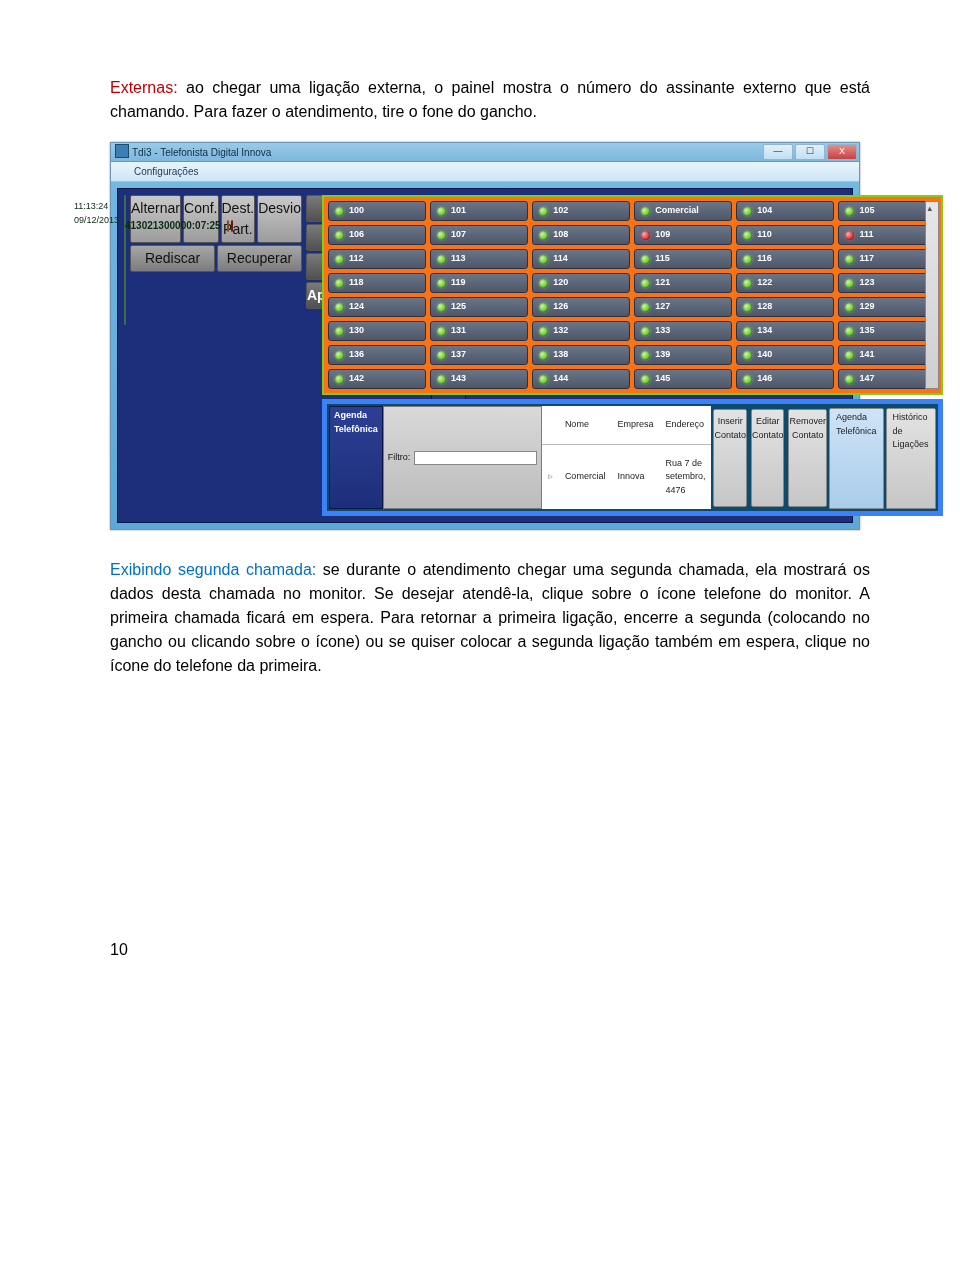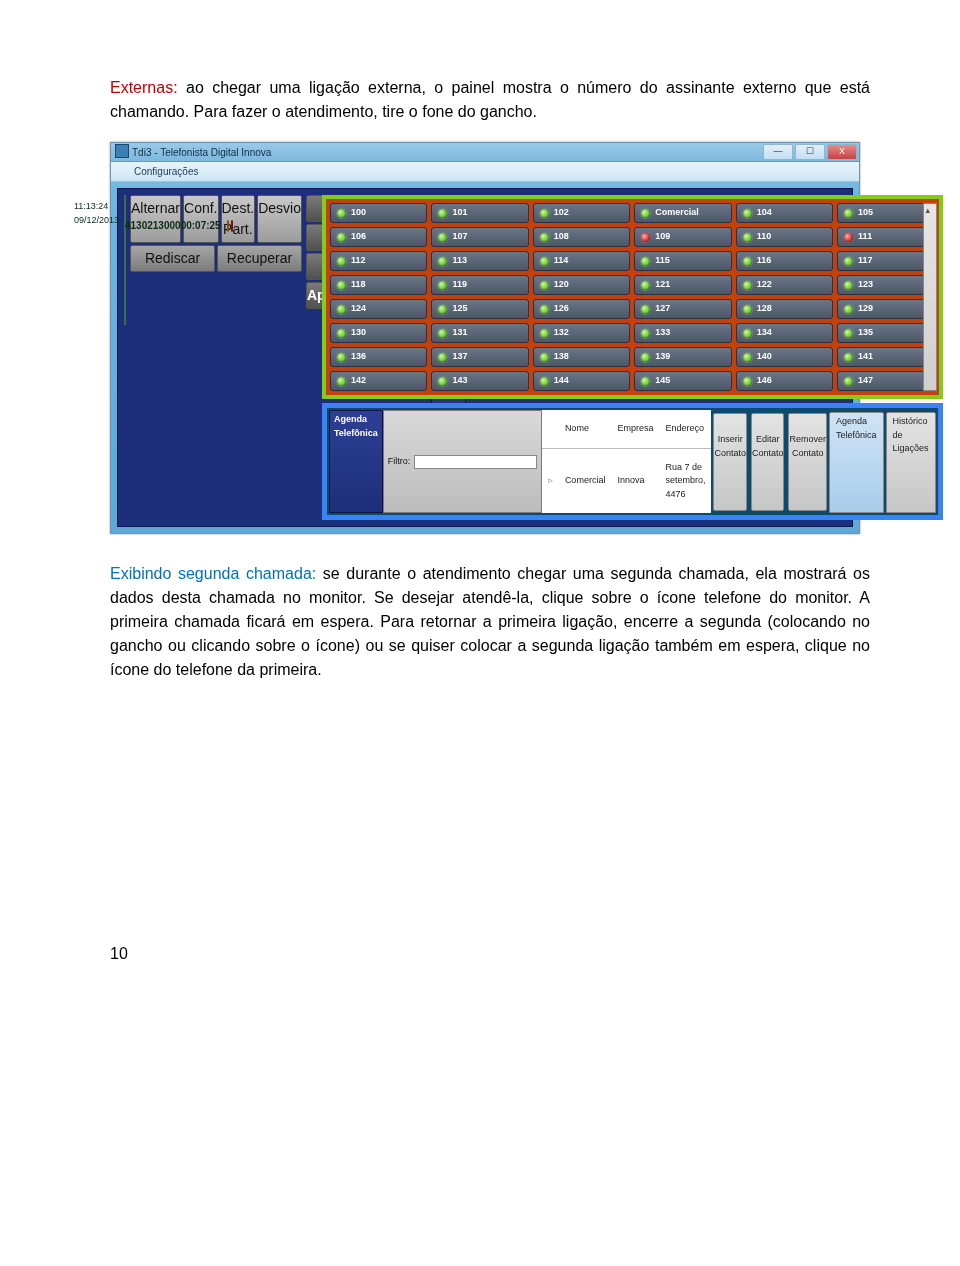--- a/index.html
+++ b/index.html
@@ -122,22 +122,22 @@
     border: 1px solid #0c1540;
   }
   .notes-area {
     background: #fff;
     border: 1px solid #888;
     height: 86px;
   }
 
   
   .ext-grid-wrap {
-    background: #c2410c;
-    border: 4px solid #84cc16;
+    background: #f97316;
+    border: 2px solid #84cc16;
     padding: 4px;
     flex: 0 0 auto;
     position: relative;
   }
   .ext-grid {
     display: grid;
     grid-template-columns: repeat(6, 1fr);
     gap: 4px;
   }
   .ext {
@@ -195,21 +195,21 @@
   .contacts table { width: 100%; border-collapse: collapse; }
   .contacts th, .contacts td { text-align: left; padding: 12px 6px; }
   .contacts th { font-weight: normal; border-bottom: 1px solid #bbb; }
   .contacts td.exp { width: 10px; color: #888; }
 
   .agenda-btns { display: flex; gap: 4px; padding: 3px 2px 2px; }
   .agenda-btns .btn {
     flex: 1;
     background: linear-gradient(#e3e3e3,#c6c6c6);
     border: 1px solid #888;
-    font-size: 9px; text-align: center; padding: 19px 0;
+    font-size: 9px; text-align: center; padding: 5px 0;
     border-radius: 2px; color: #222;
   }
   .tabs-under { display: flex; gap: 2px; margin-top: 2px; }
   .tabs-under .tab {
     font-size: 9px; padding: 2px 6px;
     border: 1px solid #888; border-radius: 2px 2px 0 0;
     color: #222;
   }
   .tabs-under .tab.active { background: linear-gradient(#cfe3f6,#a9cdea); }
   .tabs-under .tab.inactive { background: linear-gradient(#e3e3e3,#c6c6c6); }

